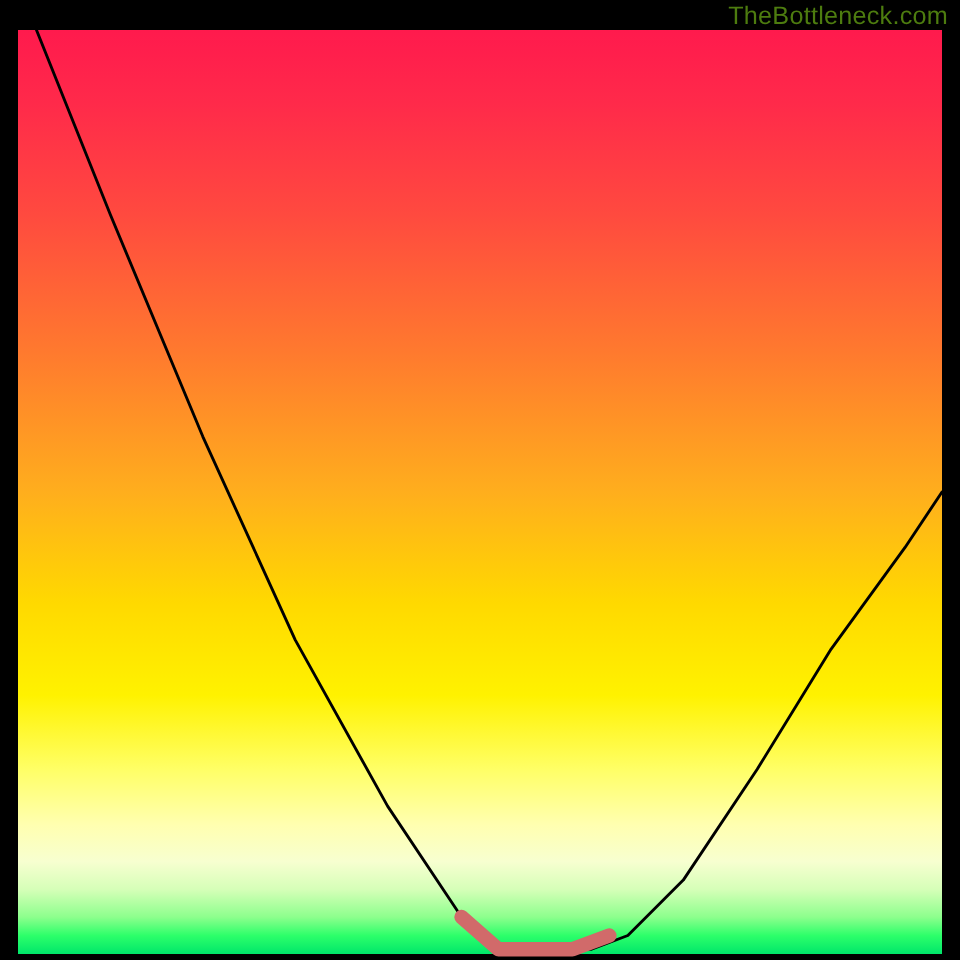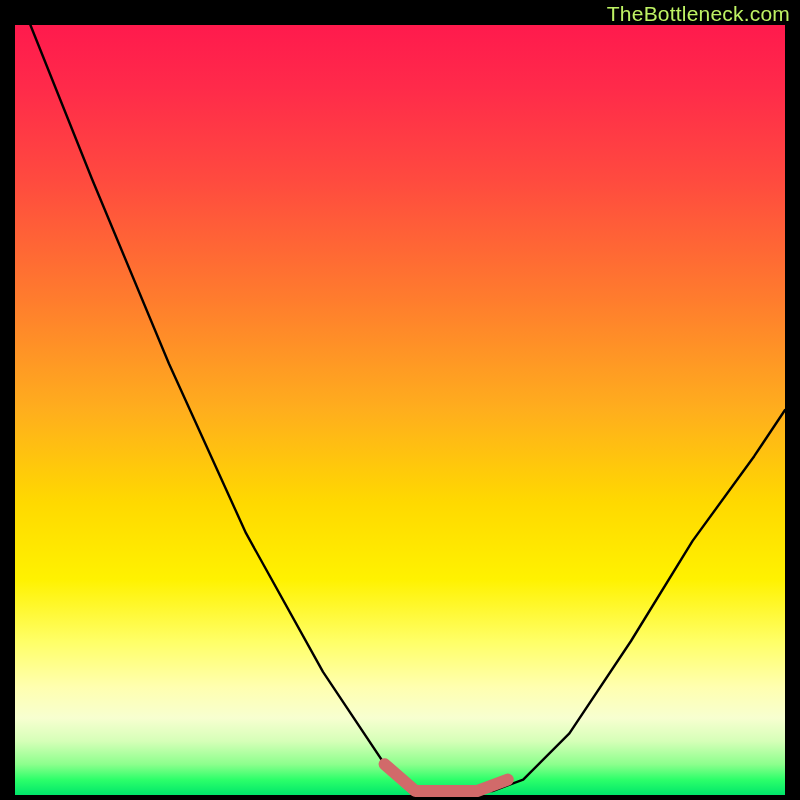--- a/index.html
+++ b/index.html
@@ -47,21 +47,21 @@
     left: 0;
     top: 0;
     width: 770px;
     height: 770px;
     overflow: visible;
   }
   .watermark {
     position: absolute;
     top: 2px;
     right: 10px;
-    color: #bef264;
+    color: #4d7c0f;
     font-size: 21px;
     font-weight: 500;
     letter-spacing: 0.2px;
     user-select: none;
   }
 </style>
 </head>
 <body>
 
 <div class="stage">

